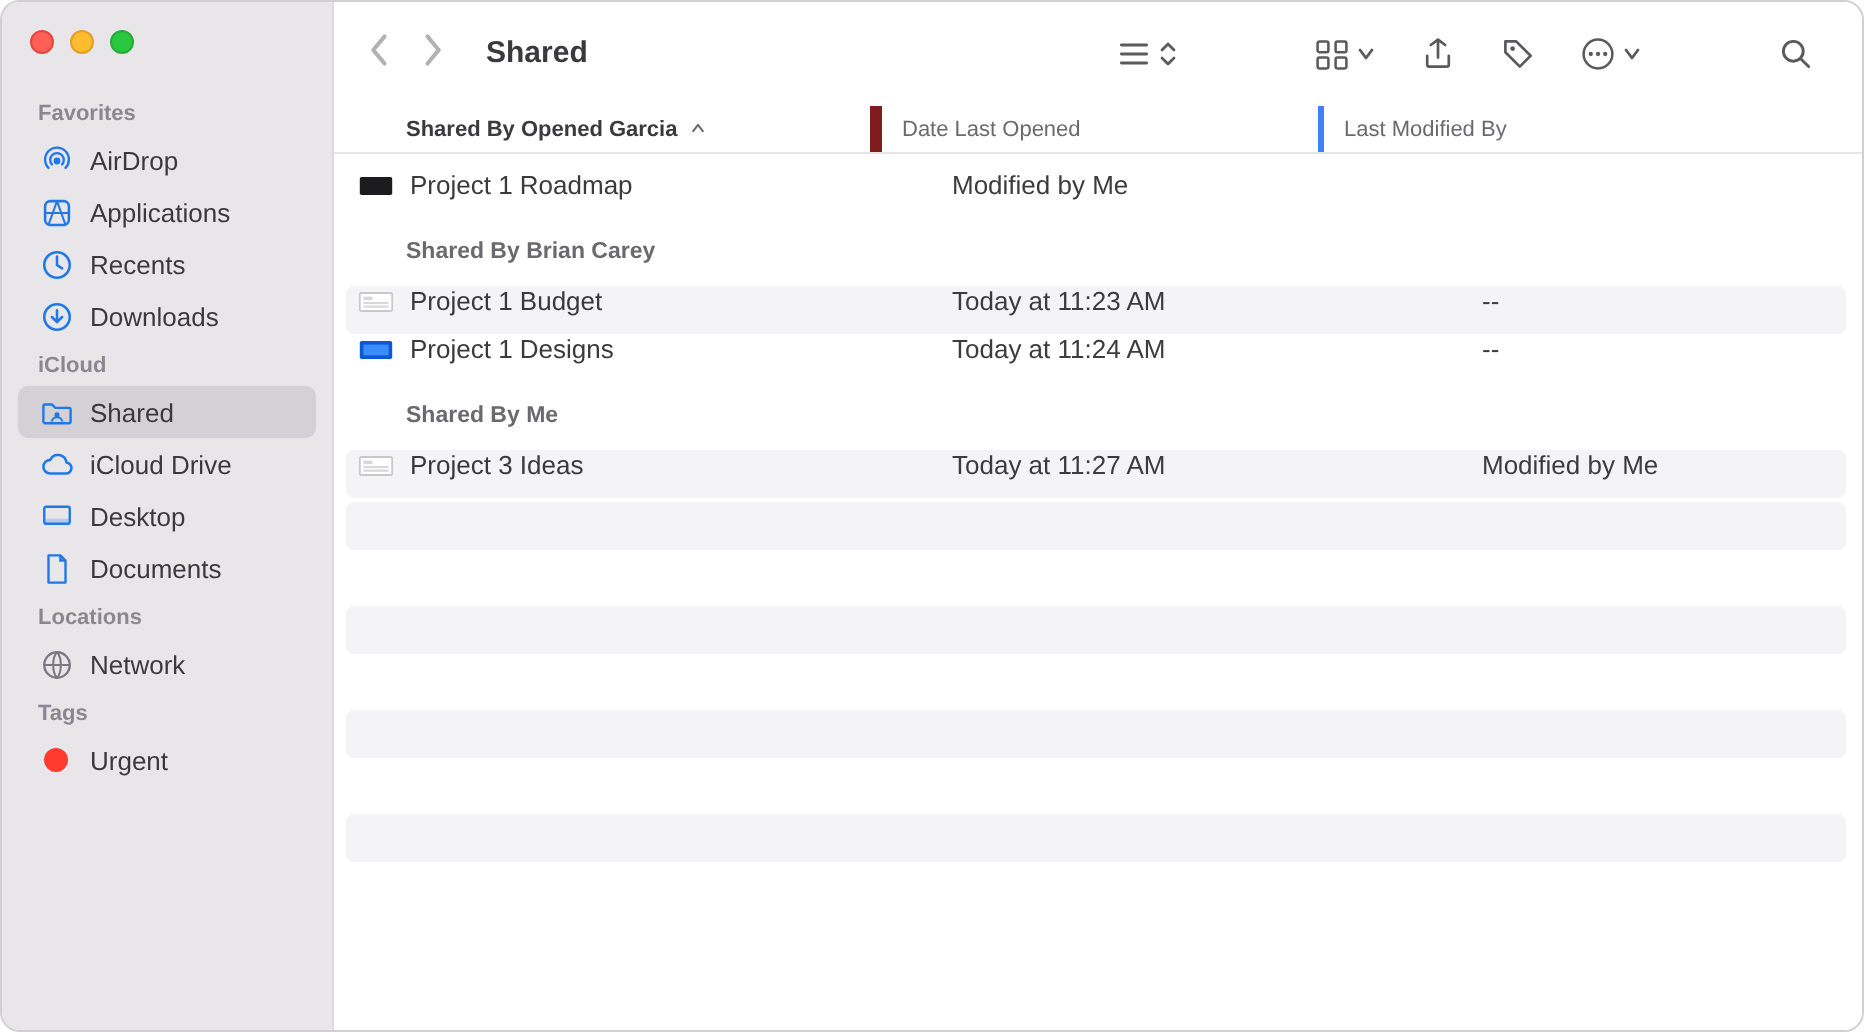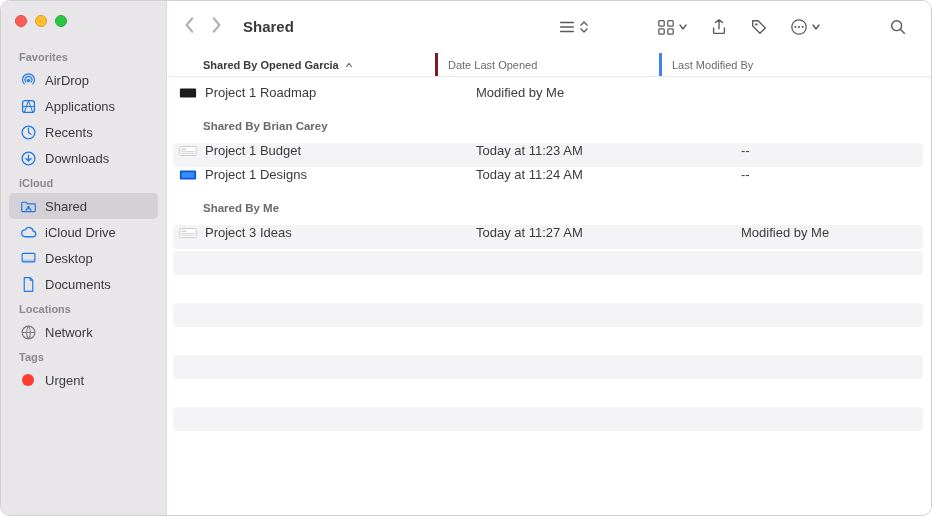--- a/index.html
+++ b/index.html
@@ -101,21 +101,21 @@
   height: 24px;
   border-bottom: 1px solid #e6e6e8;
   background: #fff;
   font-size: 11px;
   color: #6a6a6e;
   align-items: center;
   padding-left: 36px;
 }
 .col1 { flex: 0 0 232px; display: flex; align-items: center; gap: 6px; font-weight: 600; color: #3a3a3c; }
 .col1 .sort-icon svg { width: 8px; height: 8px; color: #6a6a6e; }
-.col2 { flex: 0 0 224px; border-left: 3px solid #7f1d1d; padding-left: 10px; height: 100%; display: flex; align-items: center;}
+.col2 { flex: 0 0 224px; border-left: 6px solid #7f1d1d; padding-left: 10px; height: 100%; display: flex; align-items: center;}
 .col3 { flex: 1; border-left: 3px solid #3b82f6; padding-left: 10px; height: 100%; display: flex; align-items: center;}
 .content { flex: 1; overflow: auto; }
 .group-row {
   display: flex;
   align-items: center;
   height: 34px;
   padding-left: 36px;
   font-size: 11.5px;
   font-weight: 600;
   color: #6a6a6e;

